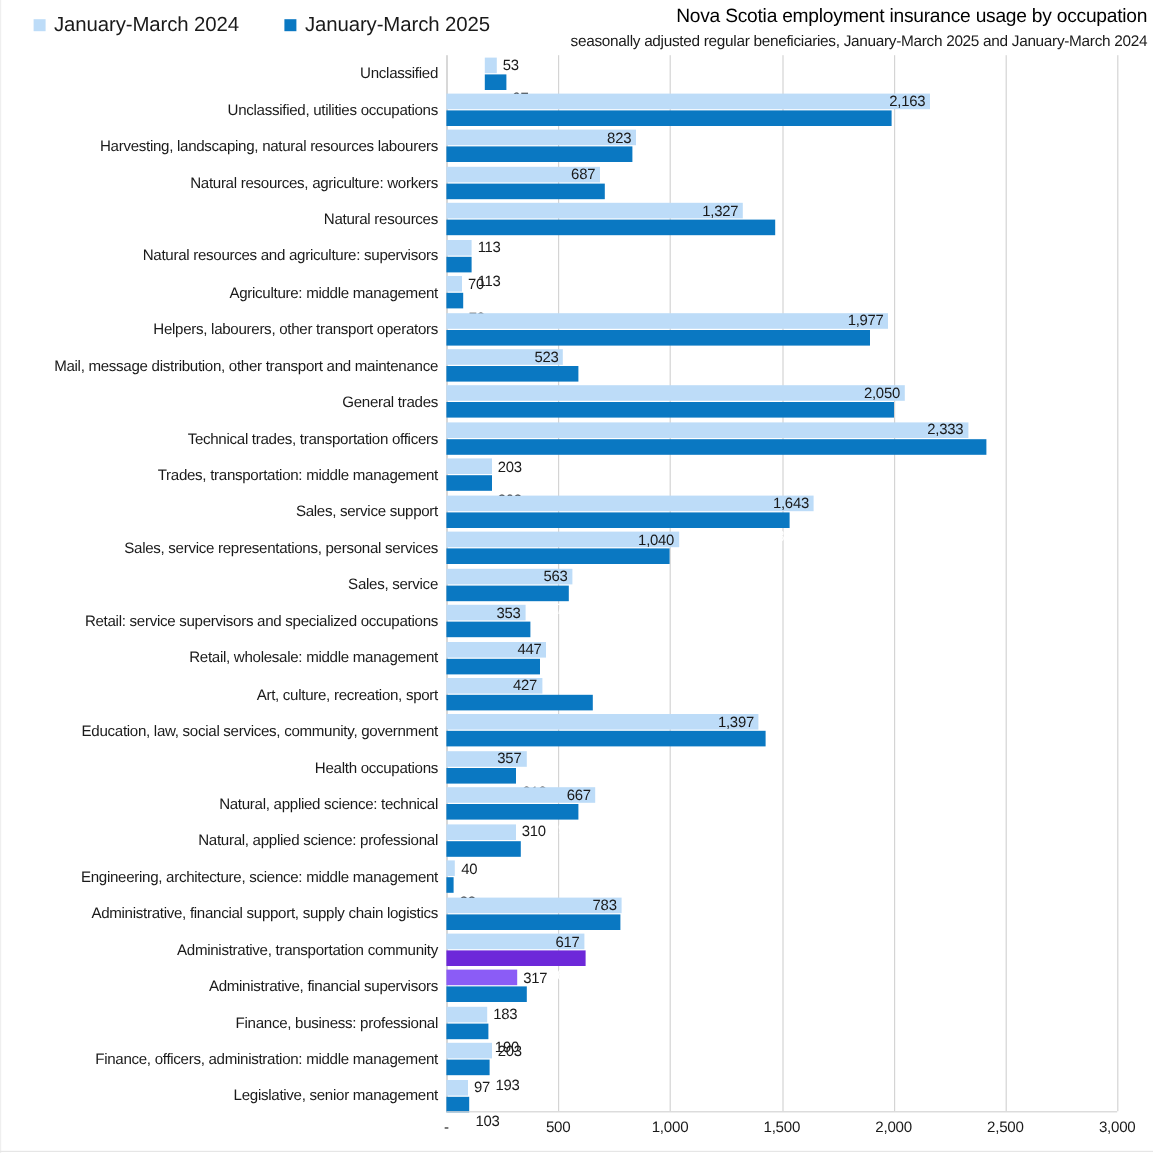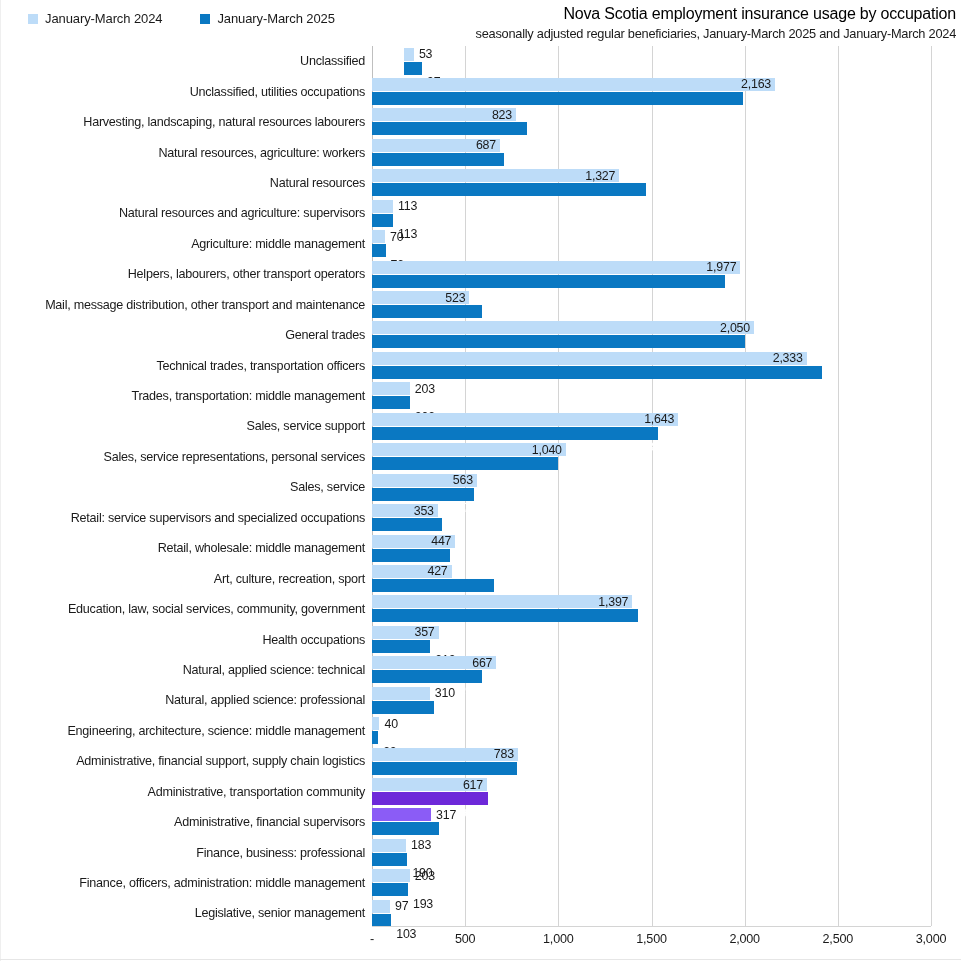--- a/index.html
+++ b/index.html
@@ -24,21 +24,21 @@
   }
 
   
   .legend {
     position: absolute;
     left: 28px;
     top: 11px;
     display: flex;
     align-items: center;
     gap: 38px;
-    font-size: 13px;
+    font-size: 17px;
     color: #1a1a1a;
     white-space: nowrap;
   }
   .legend-entry {
     display: flex;
     align-items: center;
     gap: 7px;
   }
   .legend-swatch {
     width: 10px;
@@ -244,21 +244,21 @@
               <span class="val val-2024 inside">2,163</span>
             </div>
             <div class="bar bar-2025" style="width: 371.362px; background: rgb(10, 120, 194);">
               <span class="val val-2025 inside">1,993</span>
             </div>
           </div>
         </div>
         <div class="row">
           <div class="cat-label">Harvesting, landscaping, natural resources labourers</div>
           <div class="bars" style="width: 559px;">
-            <div class="bar bar-2024" style="width: 144px; background: rgb(189, 220, 248);">
+            <div class="bar bar-2024" style="width: 158px; background: rgb(189, 220, 248);">
               <span class="val val-2024 inside">823</span>
             </div>
             <div class="bar bar-2025" style="width: 154.657px; background: rgb(10, 120, 194);">
               <span class="val val-2025 inside">830</span>
             </div>
           </div>
         </div>
         <div class="row">
           <div class="cat-label">Natural resources, agriculture: workers</div>
           <div class="bars" style="width: 559px;">

